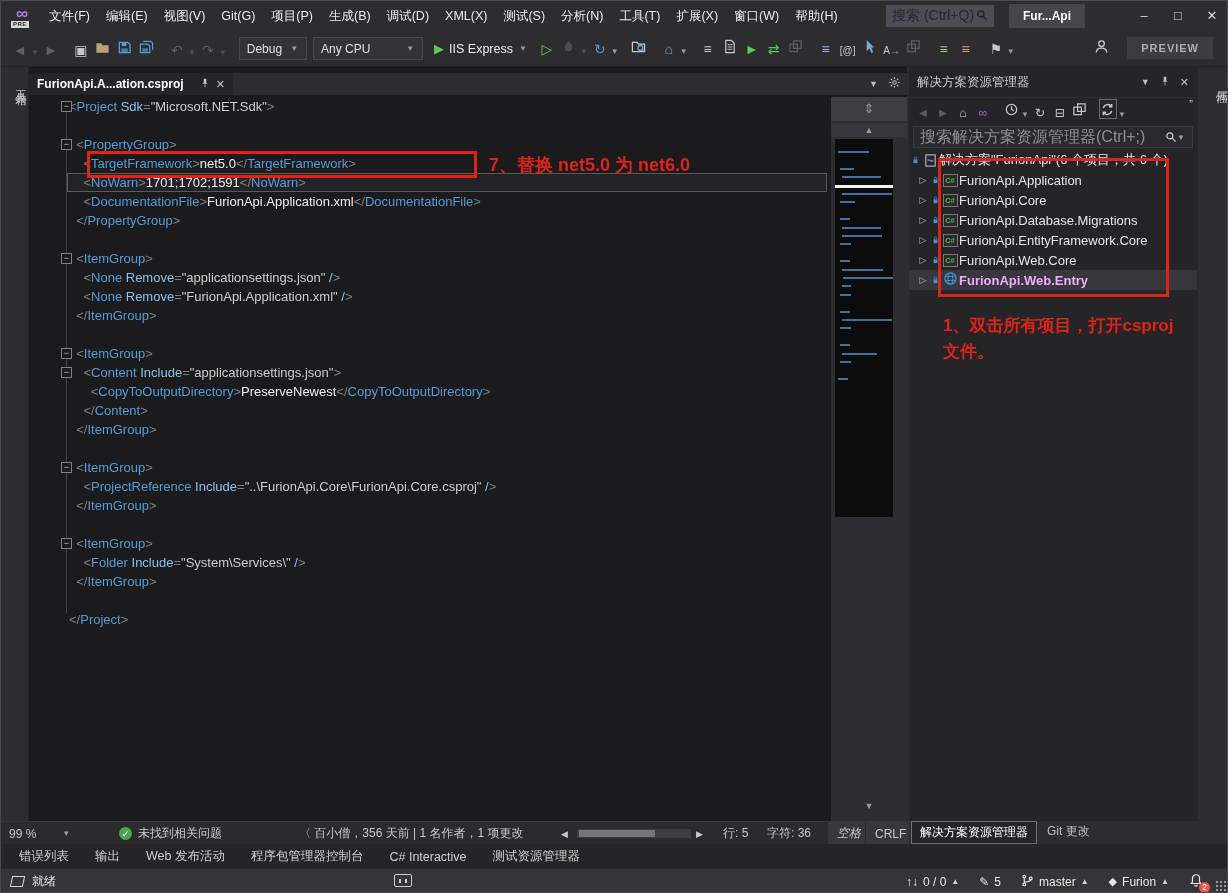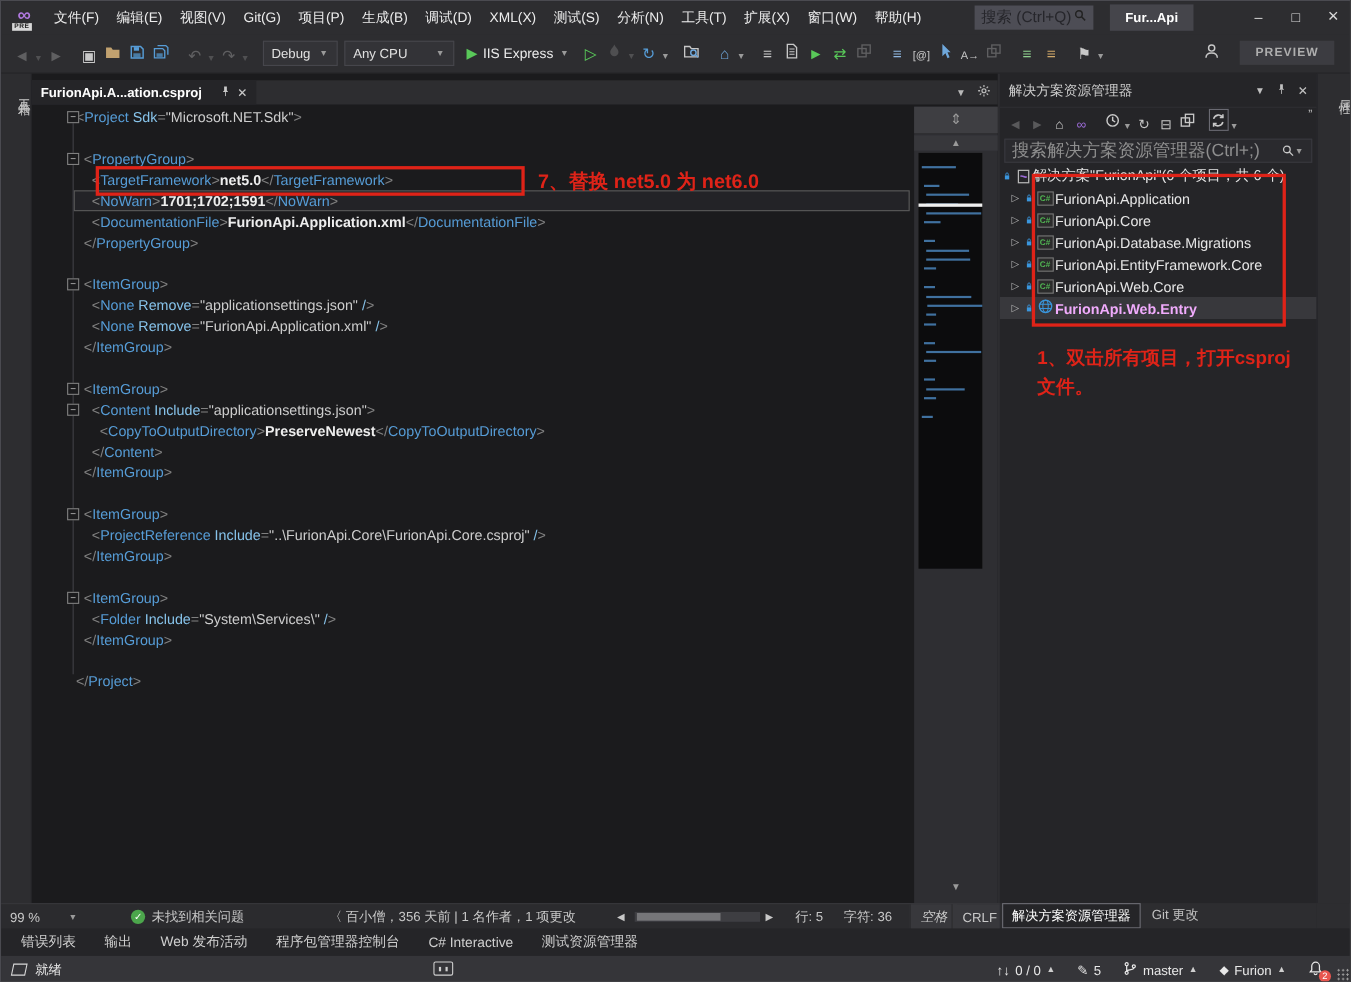--- a/index.html
+++ b/index.html
@@ -37,21 +37,21 @@
   
   #editor{position:absolute;left:28px;top:0;width:878px;height:754px;background:#1b1b1d;}
   .accentline{position:absolute;left:0;width:878px;height:2px;}
   #tabstrip{position:absolute;left:0;top:6px;width:878px;height:22px;background:#2d2d30;display:flex;}
   #doc-tab{display:flex;align-items:center;background:#252528;padding:0 8px;height:22px;}
   #doc-tab .t{color:#ffffff;font-size:12px;font-weight:bold;margin-right:10px;}
   #doc-tab .pin,#doc-tab .x{color:#c8c8c8;font-size:11px;margin-left:6px;}
   #tab-right-icons{position:absolute;right:6px;top:6px;display:flex;align-items:center;height:22px;color:#b8b8b8;gap:10px;font-size:12px;}
   #code{position:absolute;left:0;top:30px;width:802px;bottom:0;font-family:"DejaVu Sans Mono","Liberation Mono",monospace;font-size:13px;line-height:19px;white-space:pre;color:#dcdcdc;}
   .cl{position:relative;height:19px;padding-left:40px;}
-  .xd{color:#808080;} .xt{color:#569cd6;} .xa{color:#87c3ea;} .xs{color:#cdcdcd;} .xc{color:#eeeeee;font-weight:700;}
+  .xd{color:#808080;} .xt{color:#569cd6;} .xa{color:#87c3ea;} .xs{color:#cdcdcd;} .xc{color:#eeeeee;font-weight:400;}
   #foldline{position:absolute;left:37px;top:44px;width:1px;height:502px;background:#404046;}
   .foldbox{position:absolute;left:32px;width:11px;height:11px;background:#1b1b1d;border:1px solid #808080;color:#c8c8c8;font-size:9px;line-height:9px;text-align:center;}
   #curline{position:absolute;left:38px;top:106px;width:760px;height:19px;border:1px solid #5a5a5a;background:#232327;}
   #redbox-code{position:absolute;left:58px;top:84px;width:390px;height:27px;border:3px solid #df2318;z-index:5;}
   #anno2{position:absolute;left:460px;top:86px;color:#df2318;font-size:18px;font-weight:bold;z-index:5;white-space:nowrap;}
   
   #mapcol{position:absolute;left:802px;top:30px;width:76px;bottom:0;background:#2e2e32;}
   #map-splitter{position:absolute;left:0;top:0;width:76px;height:24px;color:#9a9a9a;text-align:center;font-size:13px;line-height:24px;background:#3e3e42;}
   #map-up{position:absolute;left:0;top:26px;width:76px;height:14px;color:#9a9a9a;font-size:9px;text-align:center;line-height:14px;background:#37373b;}
   #mapbox{position:absolute;left:4px;top:42px;width:58px;height:378px;background:#0c0c0d;}
@@ -156,21 +156,21 @@
           <svg width="15" height="15" viewBox="0 0 16 16">
             <path d="M1.5 4.5h8l2 2v7h-10z" fill="none" stroke="currentColor" stroke-width="1.3"></path>
             <path d="M4.5 1.5h8l2 2v7" fill="none" stroke="currentColor" stroke-width="1.3"></path>
             <rect x="3.5" y="9" width="6" height="3.5" fill="currentColor" opacity=".7"></rect>
           </svg>
         </span><span class="sep"></span><span class="ico dim">↶</span><span class="dd dim">▼</span><span class="ico dim">↷</span><span class="dd dim">▼</span><span class="sep"></span></span>
     <span class="combo">
         <span>Debug</span>
         <span class="dd">▼</span>
       </span>
-    <span class="combo" style="width:100px;">
+    <span class="combo" style="width:110px;">
         <span style="flex:1">Any CPU</span>
         <span class="dd">▼</span>
       </span>
     <span id="run-btn">
         <span class="play">▶</span>
         <span>IIS Express</span>
         <span class="dd" style="margin-left:6px">▼</span>
       </span>
     <span id="tb-right"><span class="ico" style="color: rgb(89, 200, 89);">▷</span><span class="ico dim" style="color: rgb(176, 176, 176);">
           <svg width="15" height="15" viewBox="0 0 16 16">

